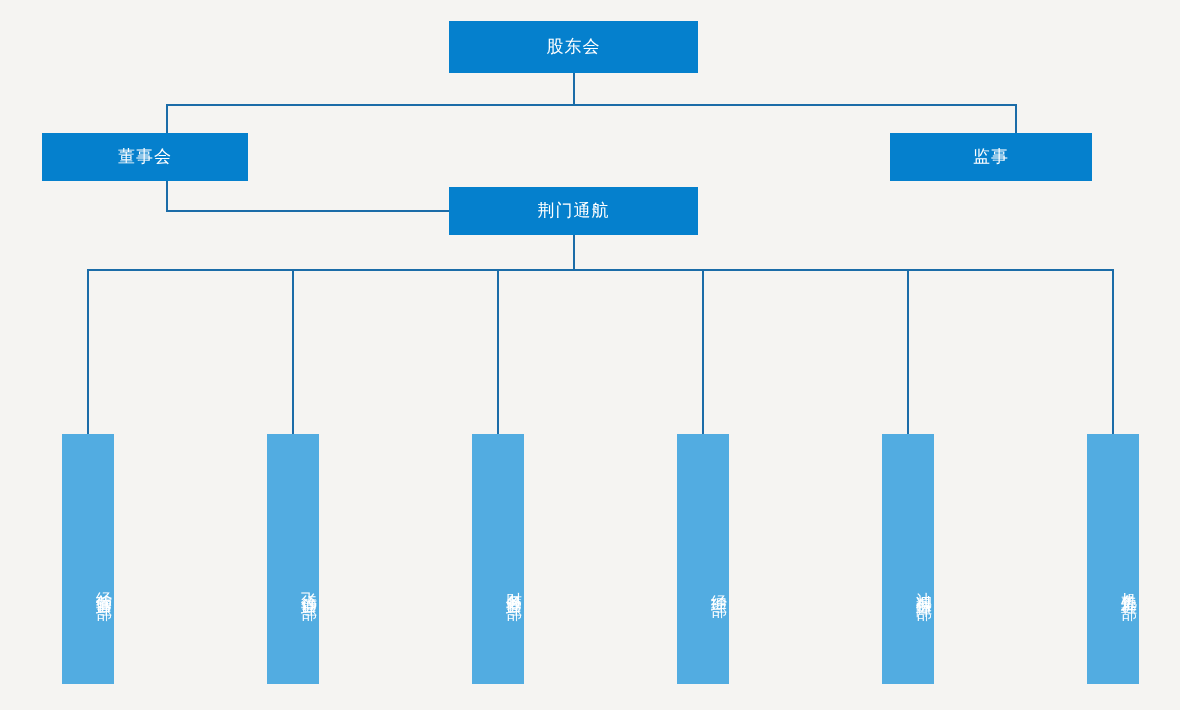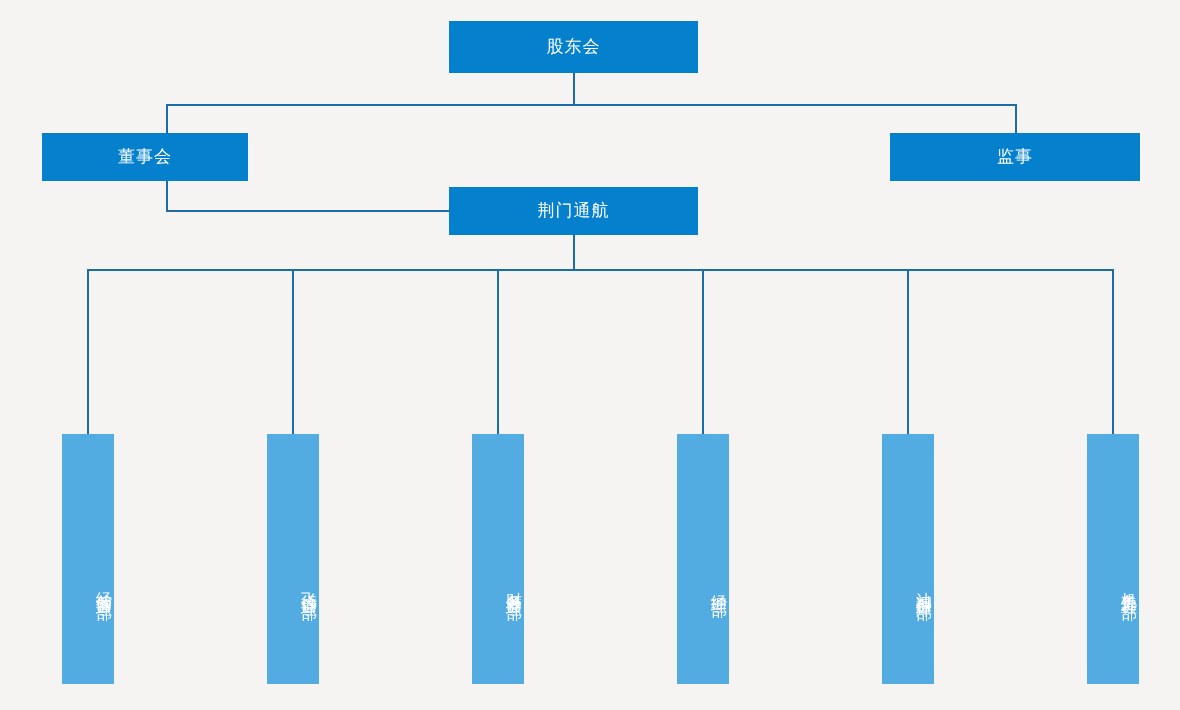--- a/index.html
+++ b/index.html
@@ -74,21 +74,21 @@
   <div class="line h" style="left:166px; top:104px; width:851px;"></div>
 
   <div class="line v" style="left:166px; top:104px; height:31px;"></div>
 
   <div class="line v" style="left:1015px; top:104px; height:31px;"></div>
 
   <div class="node primary" style="left:42px; top:133px; width:206px; height:48px;">
     <span class="node-label">董事会</span>
   </div>
 
-  <div class="node primary" style="left:890px; top:133px; width:250px; height:48px;">
+  <div class="node primary" style="left:890px; top:133px; width:202px; height:48px;">
     <span class="node-label">监事</span>
   </div>
 
   <div class="line v" style="left:166px; top:181px; height:30px;"></div>
   <div class="line h" style="left:166px; top:210px; width:285px;"></div>
 
   <div class="node primary" style="left:449px; top:187px; width:249px; height:48px;">
     <span class="node-label">荆门通航</span>
   </div>
 

